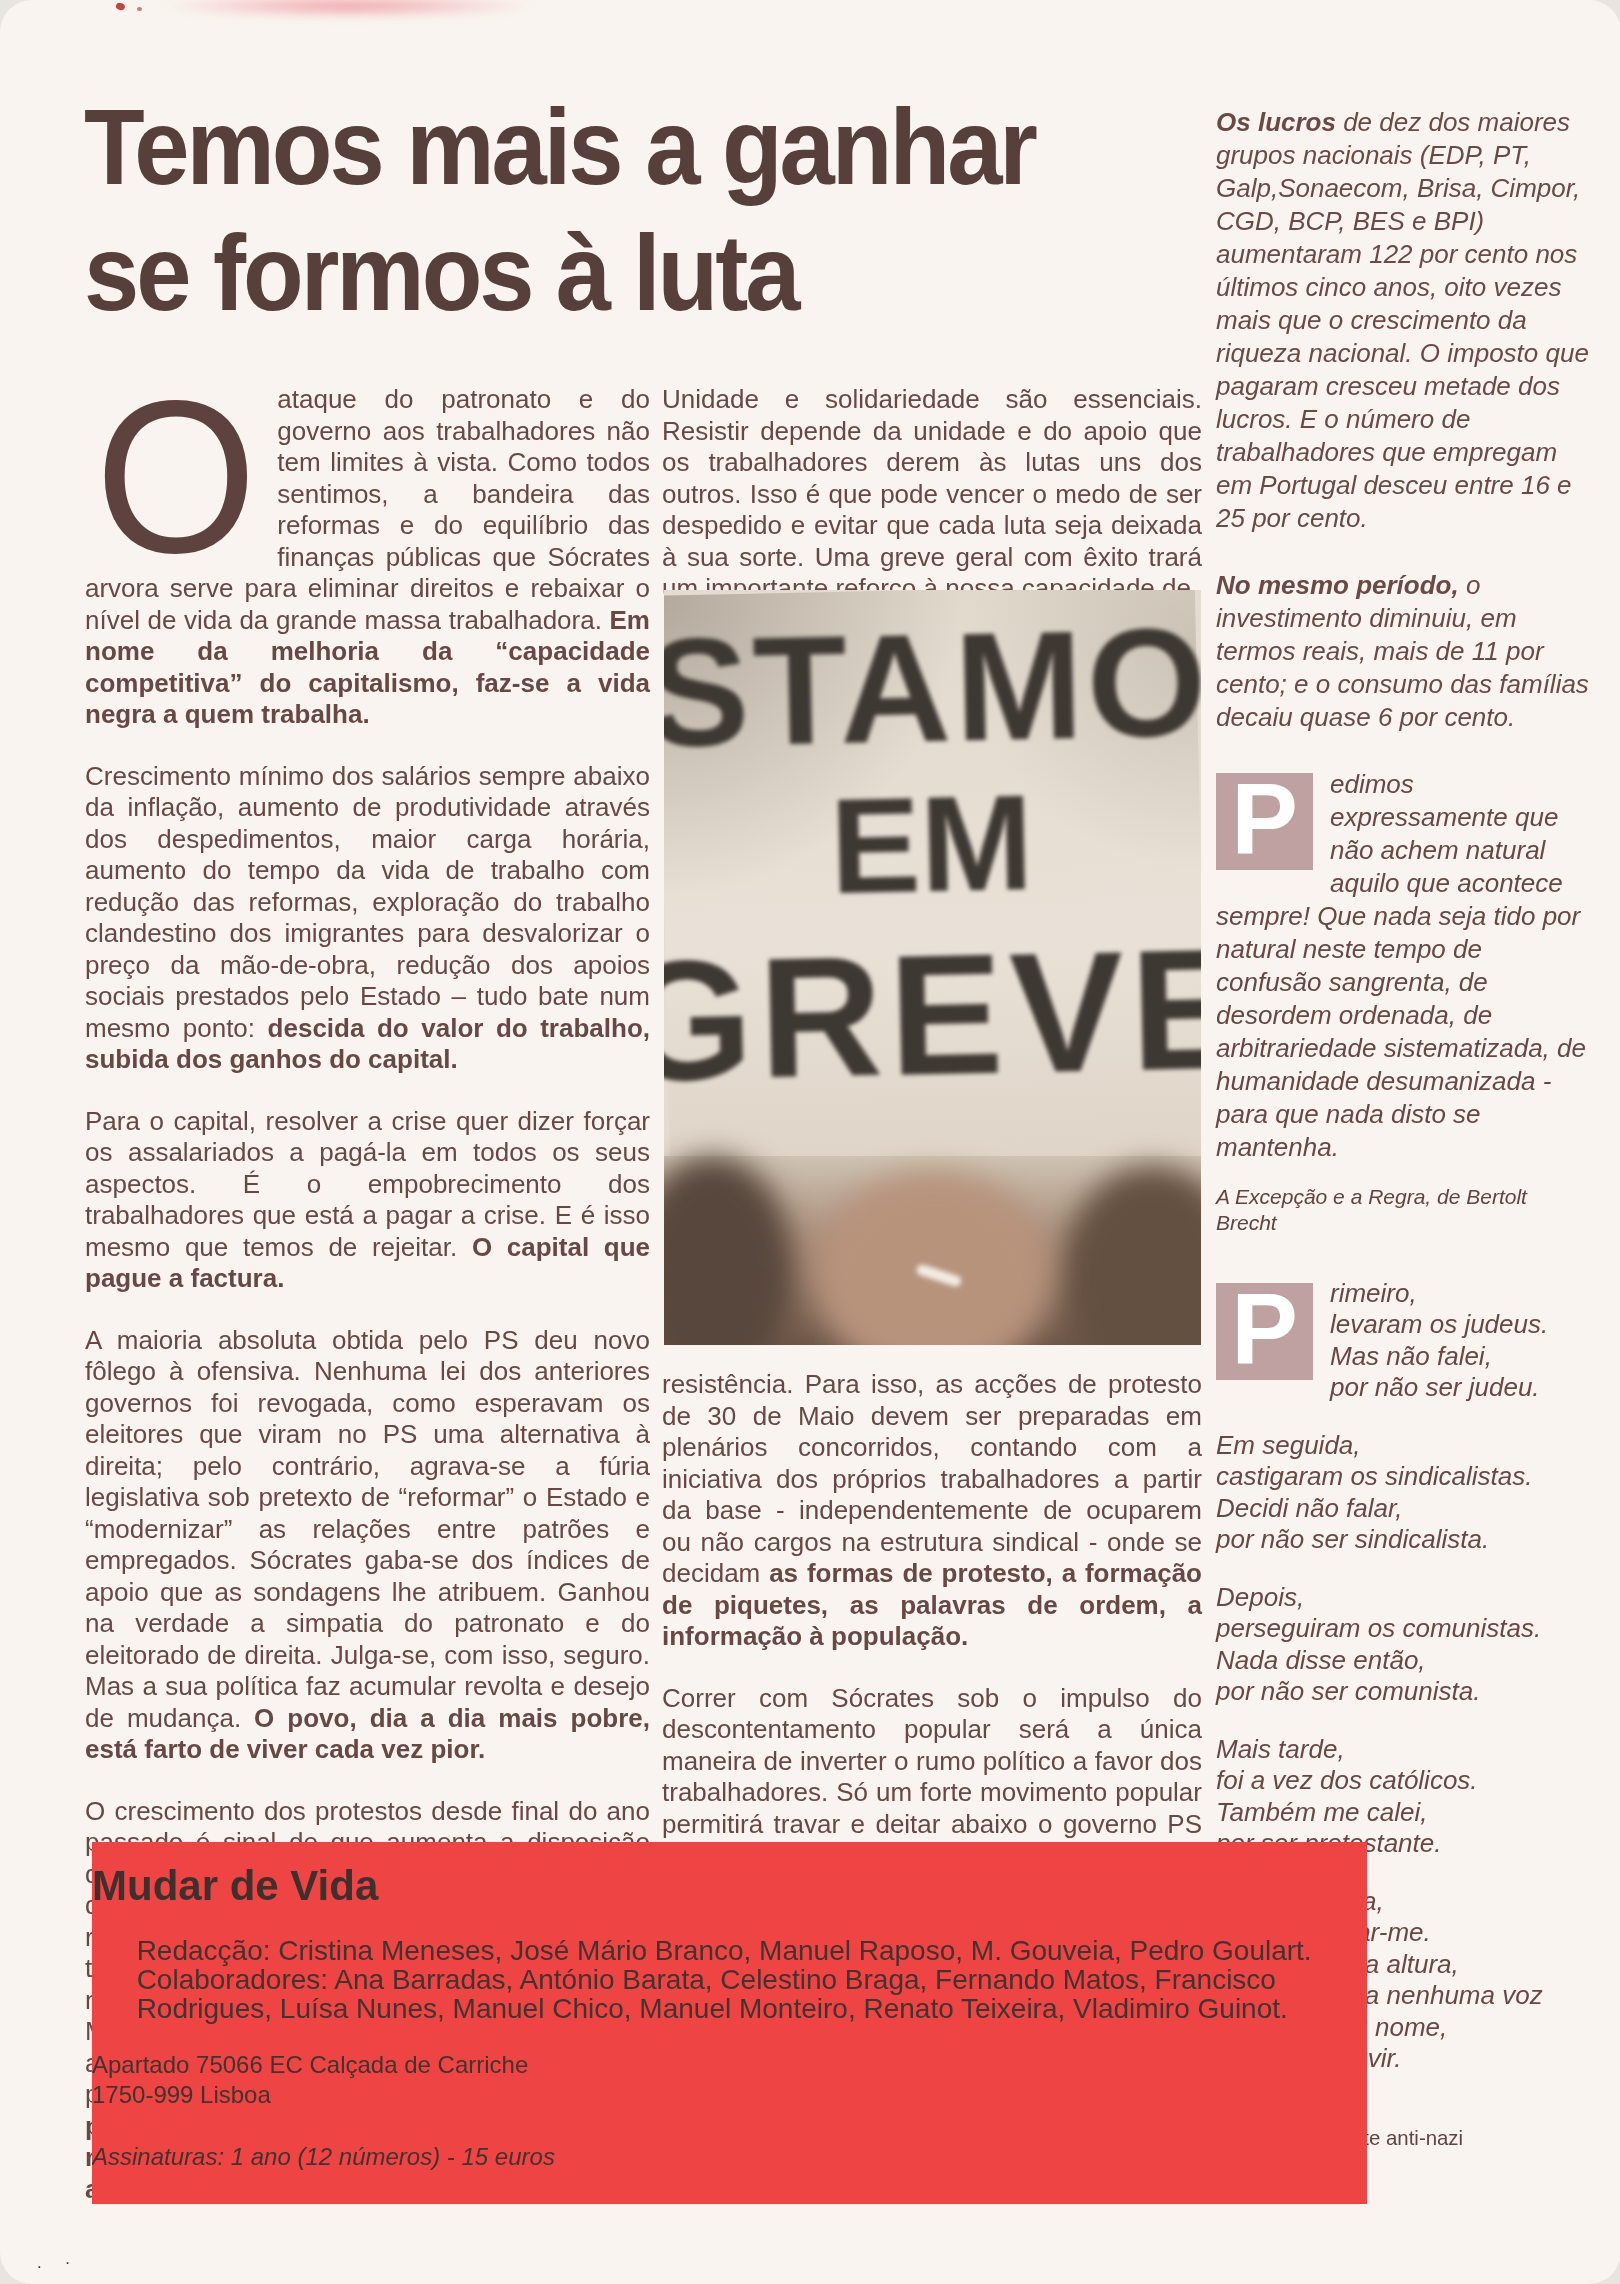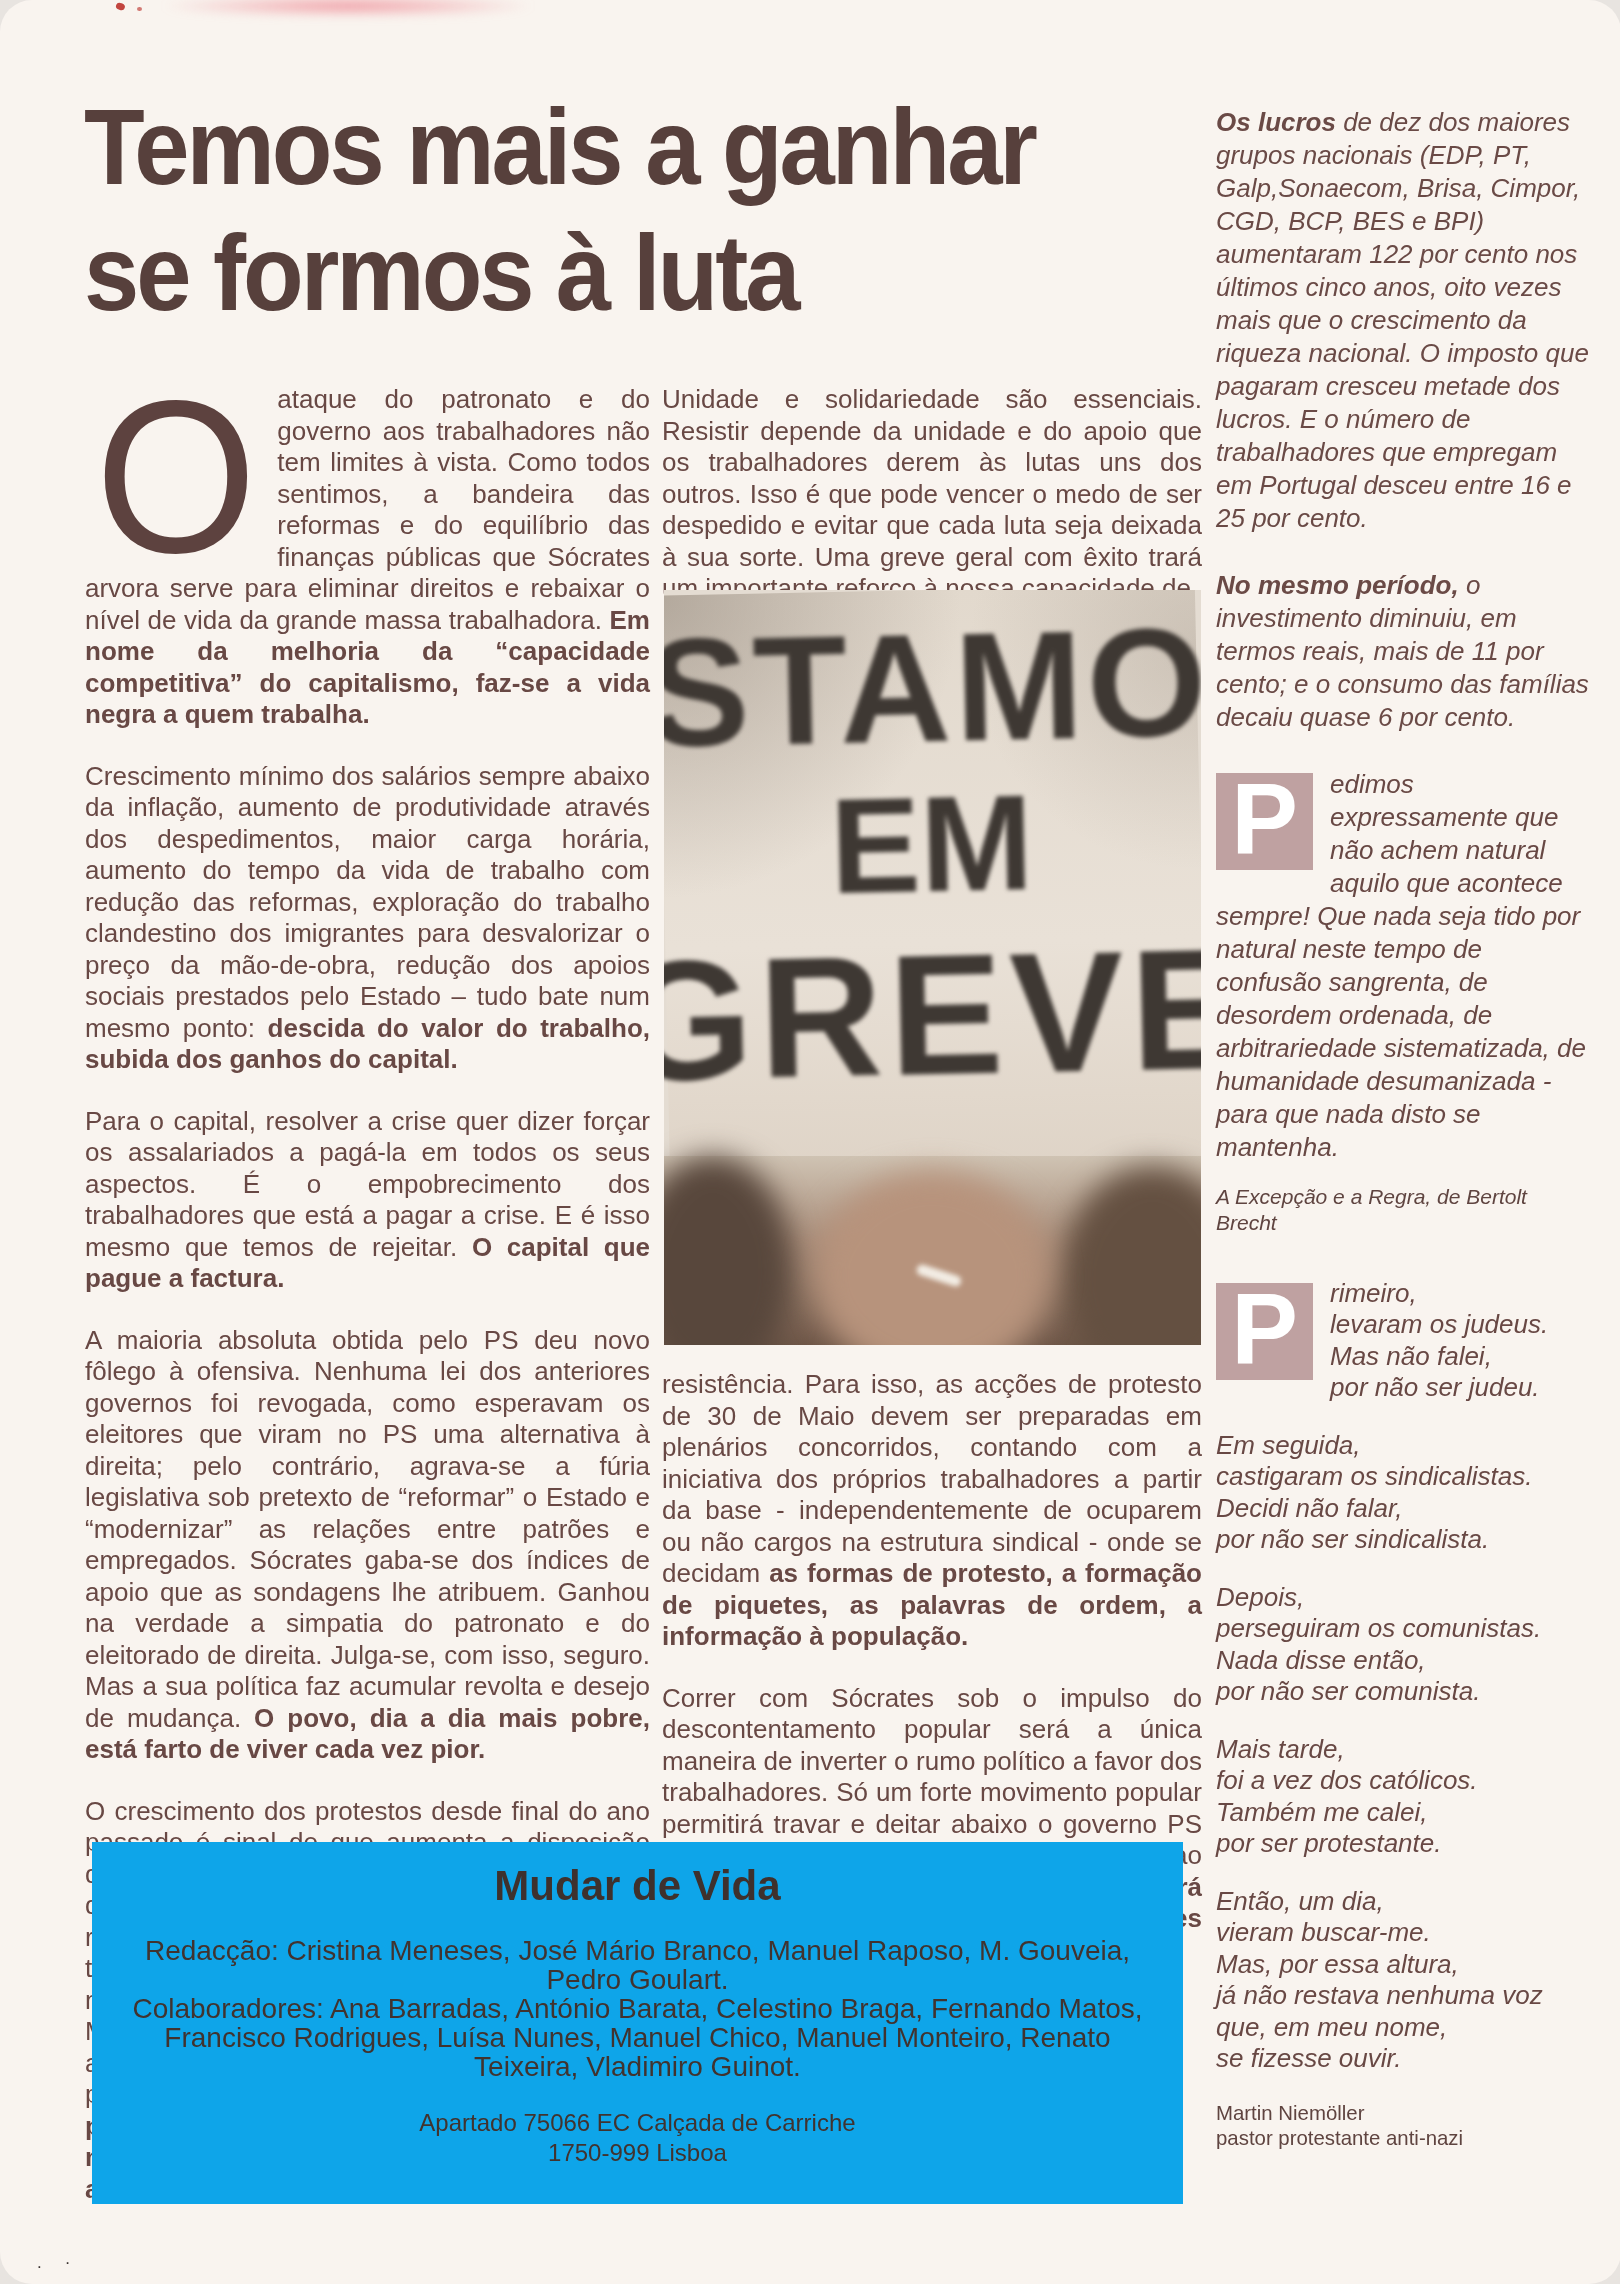--- a/index.html
+++ b/index.html
@@ -91,22 +91,22 @@
     background:#bfa1a1;color:#ffffff;
     font-style:normal;font-weight:bold;font-size:100px;line-height:91px;
     text-align:center;
   }
   .quote-attrib{font-style:italic;font-size:21px;line-height:26px;margin:0 0 42px 0;white-space:pre-line;color:#5f4440;}
   .stanza{font-style:italic;font-size:26px;line-height:31.5px;margin:0 0 26px 0;white-space:pre-line;}
   .poem-attrib{font-size:20.4px;line-height:25px;margin-top:3.9px;white-space:pre-line;color:#5f4440;}
 
   
   .masthead{
-    position:absolute;left:92px;top:1842px;width:1091px;height:362px;
-    background:#0ea5e9;color:#41332f;text-align:center;overflow:hidden;
+    position:absolute;left:92px;top:1842px;width:1275px;height:362px;
+    background:#ef4444;color:#41332f;overflow:hidden;
   }
   .masthead-title{font-size:42px;font-weight:bold;margin-top:19.7px;color:#3e312d;}
   .masthead-credits{font-size:28px;line-height:29px;margin:26px auto 0;width:93%;}
   .masthead-address{font-size:24px;line-height:30px;margin-top:27.6px;}
   .masthead-subs{font-size:24px;margin-top:33px;font-style:italic;}
   .masthead-email{font-size:47px;margin-top:26px;color:#392e29;letter-spacing:0.7px;}
 </style>
 </head>
 <body>
 

